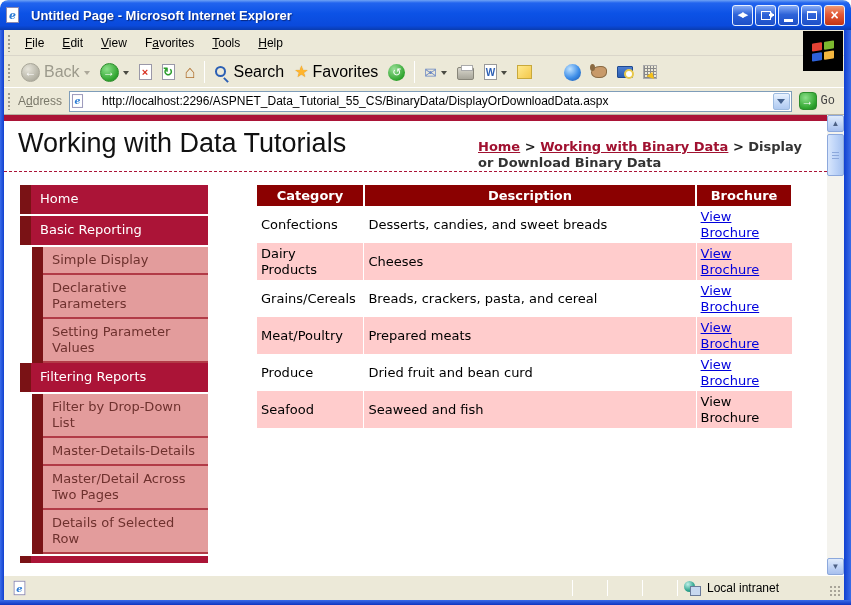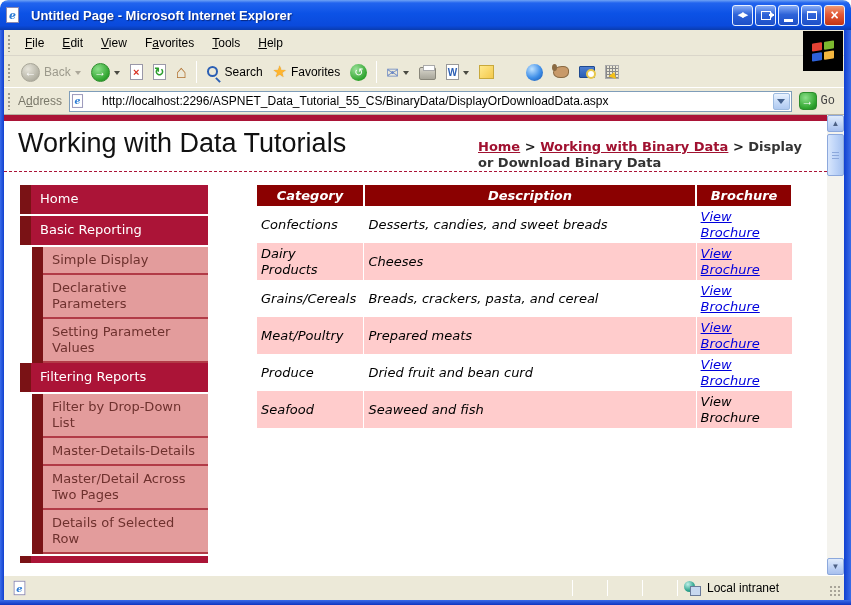--- a/index.html
+++ b/index.html
@@ -43,21 +43,21 @@
   .menu-item{padding:4px 9px;font-size:12px;color:#000;cursor:pointer;}
   .logo-box{position:absolute;top:31px;right:8px;width:40px;height:40px;background:#000;z-index:5;
     display:flex;align-items:center;justify-content:center;}
   .flag{display:grid;grid-template-columns:10px 10px;grid-template-rows:8px 8px;gap:2px;transform:skewY(-8deg);}
   .flag span{border-radius:1px;}
   .flag .f1{background:#E34234}.flag .f2{background:#7CB82F}.flag .f3{background:#2E62D9}.flag .f4{background:#F4B63F}
   
   .toolbar{position:absolute;top:57px;left:4px;width:840px;height:31px;background:#ECE9D8;
     display:flex;align-items:center;border-bottom:1px solid #fff;padding-right:52px;}
   .tbtn{display:flex;align-items:center;gap:4px;padding:3px 5px;border-radius:3px;cursor:pointer;}
-  .tlabel{font-size:12px;color:#000;white-space:nowrap;text-align:center;}
+  .tlabel{font-size:16px;color:#000;white-space:nowrap;text-align:center;}
   .tbtn.back .tlabel{color:#9C9A8C;}
   .circle{width:19px;height:19px;border-radius:50%;display:flex;align-items:center;justify-content:center;
     color:#fff;font-weight:bold;font-size:12px;flex-shrink:0;}
   .circle.gray{background:radial-gradient(circle at 35% 30%,#E6E4DA,#B4B2A4 70%,#98968A);border:1px solid #A8A698;}
   .circle.green{background:radial-gradient(circle at 35% 30%,#8CE08A,#2FA42E 70%,#1E7E20);border:1px solid #2E8E2E;}
   .arr-left::after{content:"←";} .arr-right::after{content:"→";}
   .dd{width:0;height:0;border:3px solid transparent;border-top:4px solid #4A4A42;margin-top:4px;}
   .dd.dim{border-top-color:#ACA89A;}
   .sep{width:1px;height:22px;background:#C9C5B2;border-right:1px solid #fff;margin:0 4px;flex-shrink:0;}
   .doc-ico{width:13px;height:16px;background:#fff;border:1px solid #9A98A8;display:flex;
@@ -127,21 +127,21 @@
   .level1 .side-label{background:var(--crimson,#AB1437);color:#fff;}
   .level2{margin-left:12px;}
   .level2 .side-label{background:var(--pink,#E39C9C);color:var(--pink-text,#6E312E);
     border-bottom:2px solid var(--pink-sep,#B23B47);padding:5px 10px 5px 9px;}
   .side-partial{display:flex;height:7px;margin:2px 0 0 0;}
   .side-partial .rest{flex:1;background:var(--crimson,#AB1437);}
   
   .main{margin-left:49px;width:540px;}
   .main-heading{font-family:"Liberation Sans",sans-serif;font-size:22px;font-weight:bold;
     margin:14px 0 17px;color:#000;}
-  .data-table{border-collapse:collapse;width:536px;font-size:13px;font-style:italic;}
+  .data-table{border-collapse:collapse;width:536px;font-size:13px;}
   .data-table th{background:var(--table-header,#8B0101);color:#fff;font-weight:bold;height:21px;
     border-right:2px solid #fff;font-size:13px;text-align:center;}
   .data-table td{border-right:1px solid #fff;height:37px;padding:1px 4px;vertical-align:middle;line-height:16px;}
   .data-table tr.alt{background:var(--alt-row,#FFCCCC);}
   td.cat span{display:inline-block;max-width:86px;}
   .view-link{display:inline-block;max-width:64px;color:var(--link-blue,#0000DD);text-decoration:underline;cursor:pointer;}
   .view-link.visited{color:var(--link-visited,#6F2D2D);}
   .view-plain{display:inline-block;max-width:64px;color:#000;}
   
   .scrollbar{position:absolute;top:115px;left:827px;width:17px;height:460px;background:#F4F3EE;z-index:5;}

